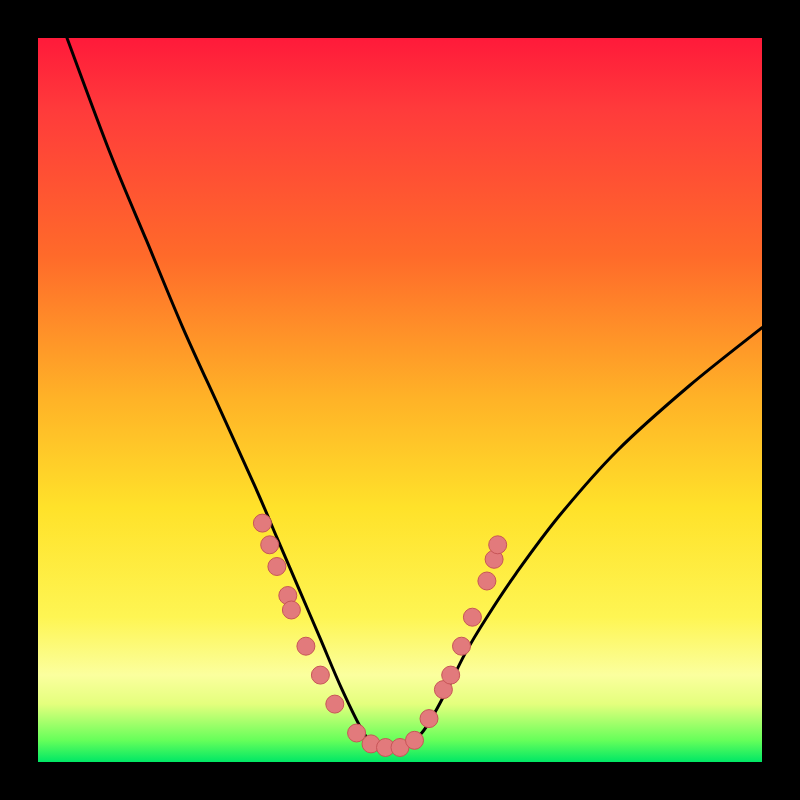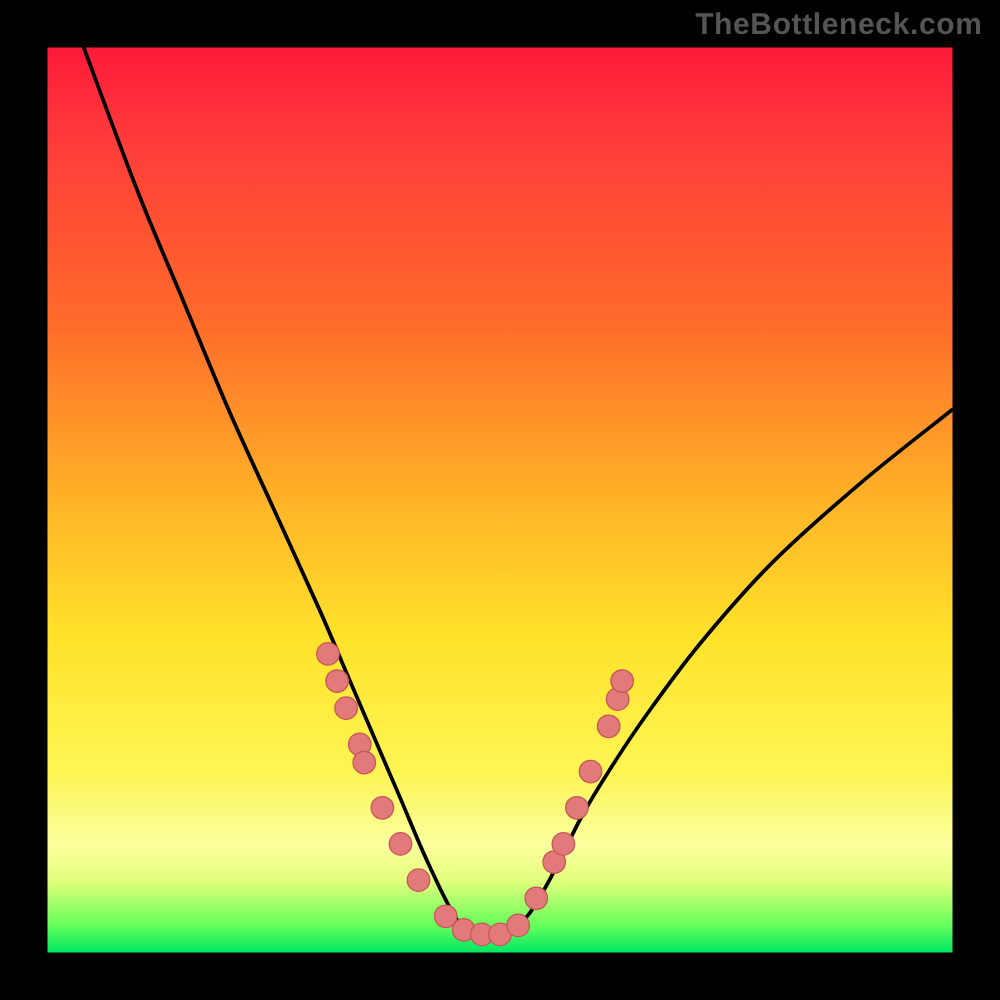--- a/index.html
+++ b/index.html
@@ -55,21 +55,20 @@
     width: 724px;
     height: 724px;
     overflow: visible;
     z-index: 2;
   }
 </style>
 </head>
 <body>
 
 <div class="frame">
-  <div class="attribution">TheBottleneck.com</div>
 
   <div class="plot-area">
     <svg class="curve" viewBox="0 0 724 724" preserveAspectRatio="none">
       <path id="curve-path" fill="none" stroke="#000000" stroke-width="3" stroke-linecap="round" d="M 29.0 0.0 C 36.2 19.3, 59.1 82.1, 72.4 115.8 C 85.7 149.6, 96.5 173.8, 108.6 202.7 C 120.7 231.7, 132.7 261.8, 144.8 289.6 C 156.9 317.4, 168.9 342.7, 181.0 369.2 C 193.1 395.8, 207.5 427.2, 217.2 448.9 C 226.9 470.6, 231.7 482.7, 238.9 499.6 C 246.2 516.5, 253.4 533.3, 260.6 550.2 C 267.9 567.1, 275.1 584.0, 282.4 600.9 C 289.6 617.8, 296.8 635.9, 304.1 651.6 C 311.3 667.3, 319.8 685.4, 325.8 695.0 C 331.8 704.7, 334.2 707.1, 340.3 709.5 C 346.3 711.9, 354.8 711.9, 362.0 709.5 C 369.2 707.1, 376.5 703.5, 383.7 695.0 C 391.0 686.6, 398.2 672.1, 405.4 658.8 C 412.7 645.6, 419.9 628.7, 427.2 615.4 C 434.4 602.1, 440.4 592.5, 448.9 579.2 C 457.3 565.9, 465.8 552.7, 477.8 535.8 C 489.9 518.9, 504.4 498.4, 521.3 477.8 C 538.2 457.3, 557.5 434.4, 579.2 412.7 C 600.9 391.0, 627.5 368.0, 651.6 347.5 C 675.7 327.0, 711.9 299.3, 724.0 289.6"></path>
       <g id="markers">
           <circle cx="224.4" cy="485.1" r="9" fill="#e27a7c" stroke="#c75557" stroke-width="1"></circle>
           <circle cx="231.7" cy="506.8" r="9" fill="#e27a7c" stroke="#c75557" stroke-width="1"></circle>
           <circle cx="238.9" cy="528.5" r="9" fill="#e27a7c" stroke="#c75557" stroke-width="1"></circle>
           <circle cx="249.8" cy="557.5" r="9" fill="#e27a7c" stroke="#c75557" stroke-width="1"></circle>
           <circle cx="253.4" cy="572.0" r="9" fill="#e27a7c" stroke="#c75557" stroke-width="1"></circle>

